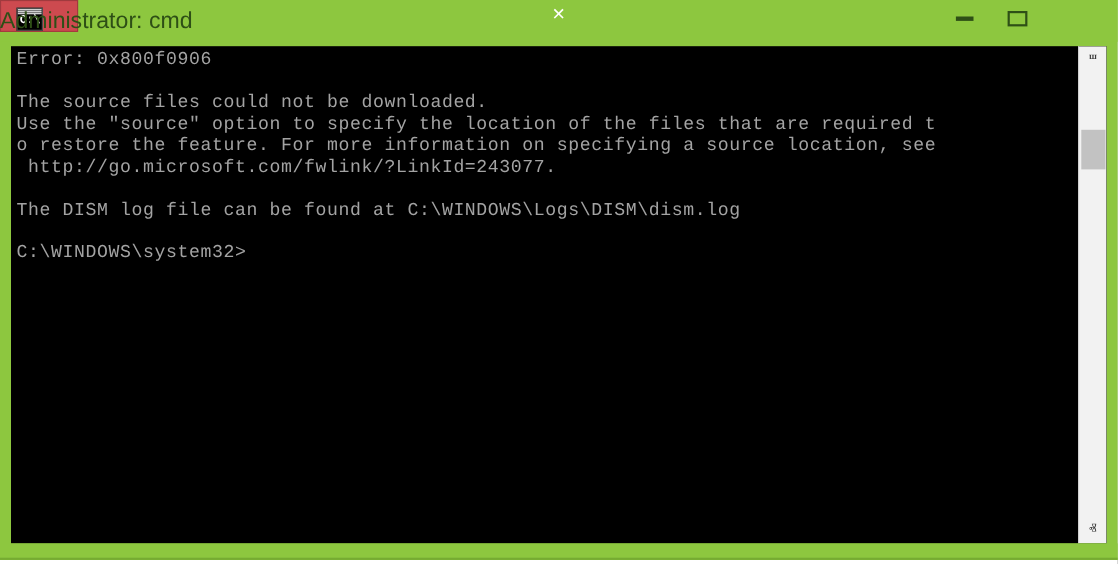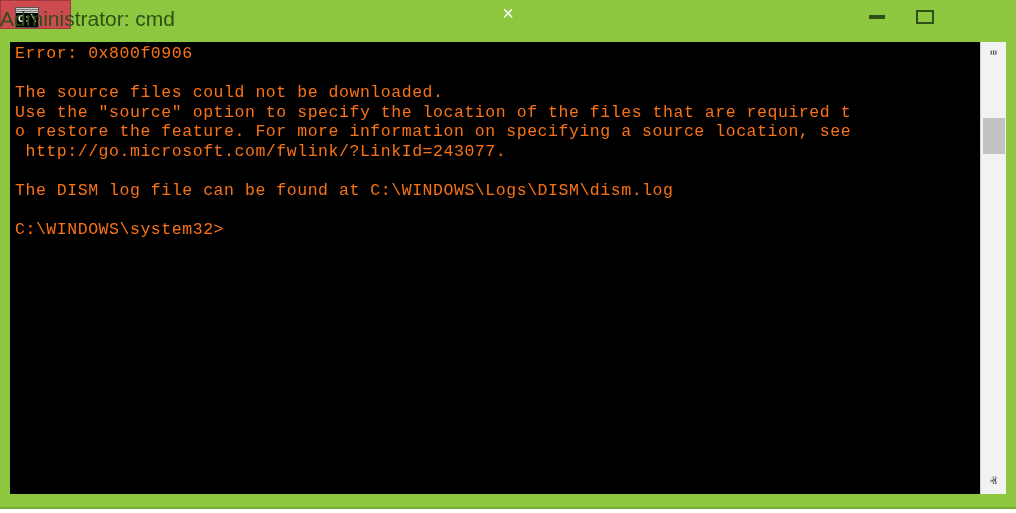--- a/index.html
+++ b/index.html
@@ -144,21 +144,21 @@
     height: 452px;
     background: #000000;
     overflow: hidden;
   }
 
   #console-text {
     position: absolute;
     left: 5px;
     top: 2px;
     width: 965px;
-    color: #f97316;
+    color: #a3a3a3;
     font-family: "Liberation Mono", "DejaVu Sans Mono", monospace;
     font-size: 16.5px;
     line-height: 19.6px;
     white-space: pre;
     letter-spacing: 0.55px;
   }
   #console-text .line { height: 19.6px; }
   #console-text .blank { height: 19.6px; }
 
   

